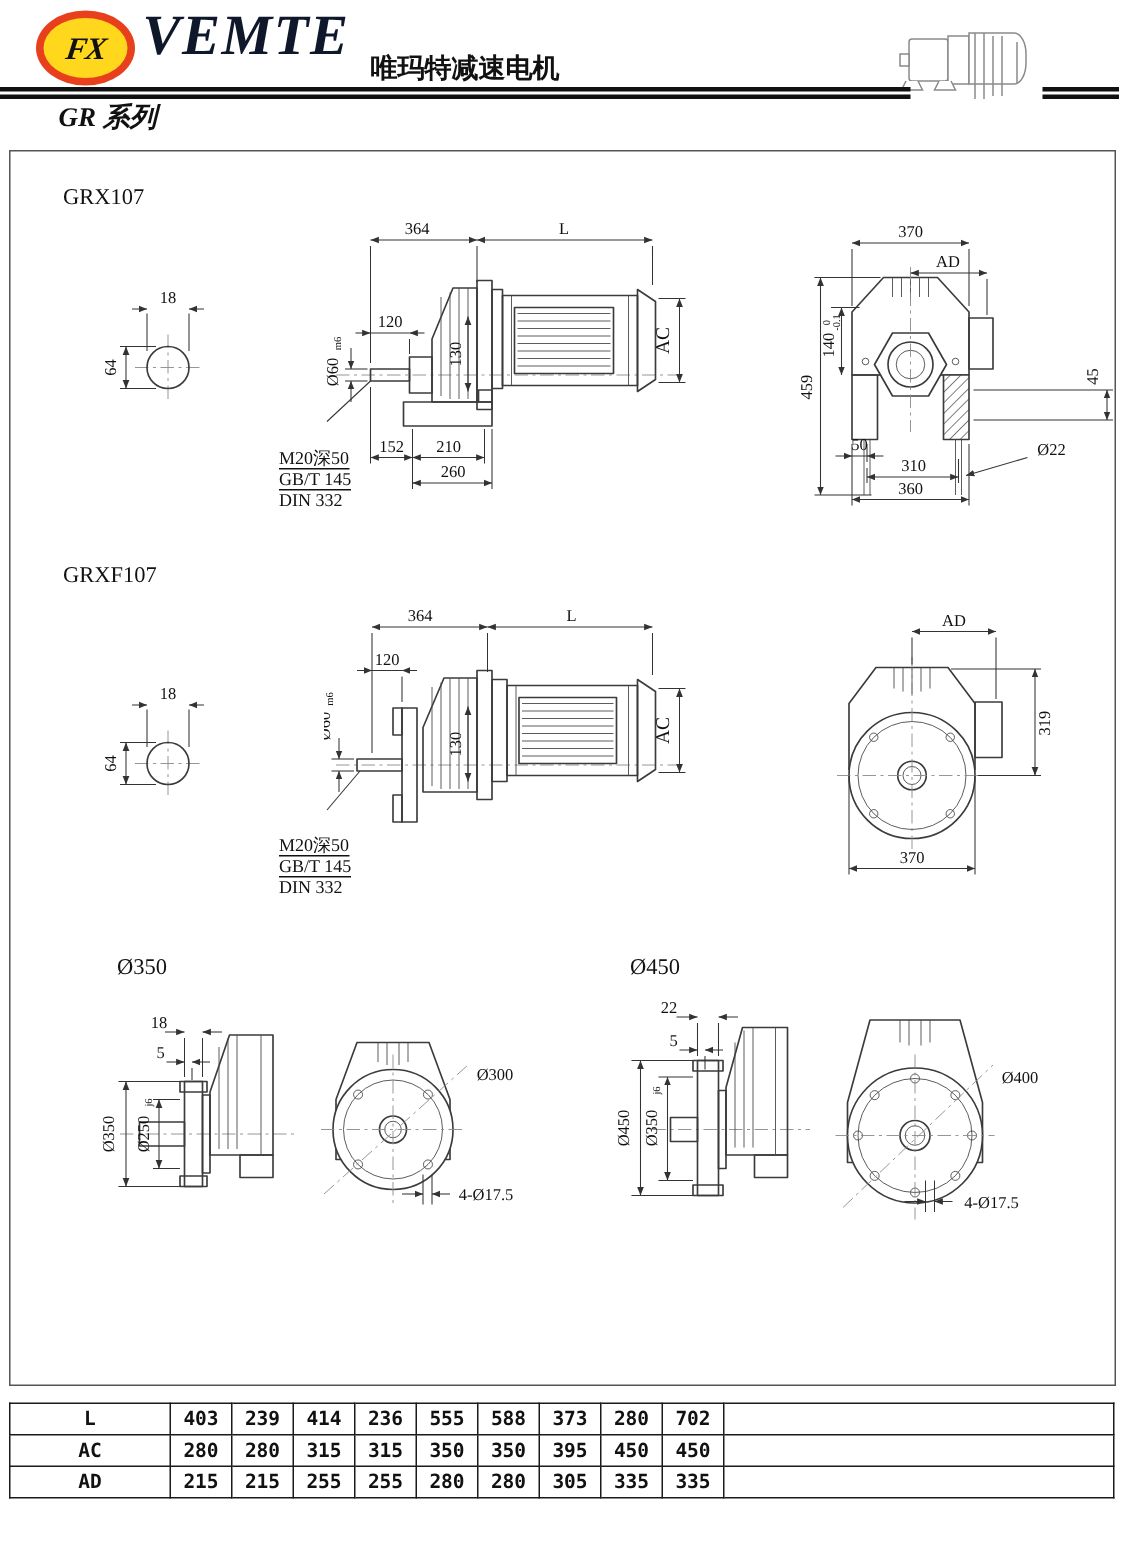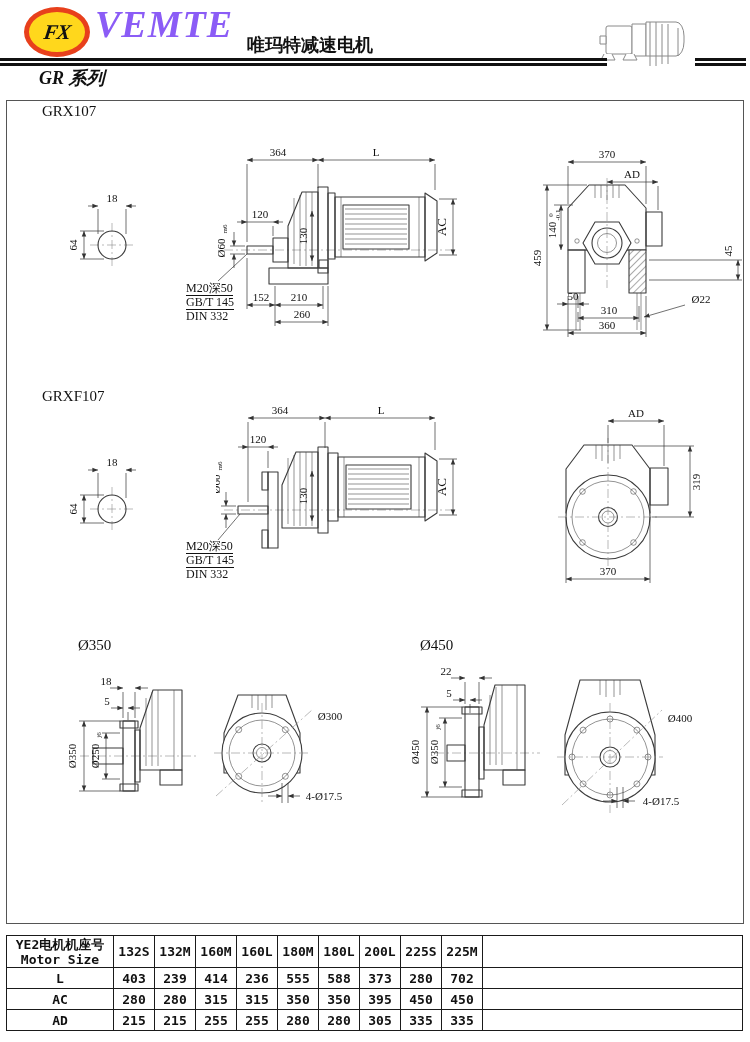--- a/index.html
+++ b/index.html
@@ -2,27 +2,27 @@
 <html><head>
 <meta charset="utf-8">
 <style>
   html,body{margin:0;padding:0;background:#fff;}
   body{width:750px;height:1042px;position:relative;font-family:"Liberation Serif",serif;overflow:hidden;}
   .abs{position:absolute;}
   
   .logo{left:24px;top:7px;width:56px;height:40px;border:5px solid #e8401c;border-radius:50%;
         background:#ffd71c;display:flex;align-items:center;justify-content:center;}
   .logo span{font:italic 800 21px "Liberation Serif",serif;color:#111;transform:skewX(-8deg);letter-spacing:-1px;}
-  .brand{left:95px;top:2px;font:italic 700 38px "Liberation Serif",serif;color:#8b5cf6;letter-spacing:1px;}
+  .brand{left:95px;top:2px;font:italic 700 38px "Liberation Serif",serif;color:#0f172a;letter-spacing:1px;}
   .brand-sub{left:215px;top:33px;font:700 18px "Liberation Sans",sans-serif;color:#111;padding-left:32px;}
   .rule{background:#111;height:3px;}
   .series{left:10px;top:66px;font:italic 700 18px "Liberation Serif",serif;color:#111;margin-left:29px;}
   .frame{left:6px;top:100px;width:736px;height:822px;border:1px solid #555;}
   .dwg-title{font:15px "Liberation Serif",serif;color:#111;}
-  .notes{font:12px "Liberation Serif",serif;color:#111;line-height:13px;text-align:left;}
+  .notes{font:12px "Liberation Serif",serif;color:#111;line-height:13px;text-align:left;margin-top:17px;}
   .notes .ul{border-bottom:1px solid #111;display:inline-block;}
   
   .outline{fill:none;stroke:#3b3b3b;stroke-width:1.1;stroke-linejoin:round;}
   .fillw{fill:#fff;stroke:#3b3b3b;stroke-width:1.1;stroke-linejoin:round;}
   .thin{fill:none;stroke:#4a4a4a;stroke-width:0.6;}
   .dim{fill:none;stroke:#333;stroke-width:0.7;}
   .a2{marker-start:url(#arr);marker-end:url(#arr);}
   .ae{marker-end:url(#arr);}
   .as{marker-start:url(#arr);}
   .cl{stroke:#8a8a8a;stroke-width:0.6;stroke-dasharray:9 3 2 3;fill:none;}
@@ -72,21 +72,21 @@
 
 <div class="abs rule" style="left:0;top:58px;width:607px"></div>
 <div class="abs rule" style="left:0;top:63px;width:607px"></div>
 <div class="abs rule" style="left:695px;top:58px;width:51px"></div>
 <div class="abs rule" style="left:695px;top:63px;width:51px"></div>
 
 <div class="abs series">GR 系列</div>
 
 <div class="abs frame"></div>
 
-<div class="abs dwg-title" style="left:42px;top:103px">GRX107</div>
+<div class="abs dwg-title" style="left:42px;top:124px">GRX107</div>
 
 <svg class="abs" style="left:60px;top:188px" width="105" height="85">
   <line class="cl" x1="30" y1="57" x2="74" y2="57"></line>
   <line class="cl" x1="52" y1="35" x2="52" y2="79"></line>
   <circle class="outline" cx="52" cy="57" r="14" fill="url(#hatch)"></circle>
   <line class="dim" x1="38" y1="21" x2="38" y2="46"></line>
   <line class="dim" x1="66" y1="21" x2="66" y2="46"></line>
   <line class="dim ae" x1="28" y1="18" x2="38" y2="18"></line>
   <line class="dim as" x1="66" y1="18" x2="76" y2="18"></line>
   <text class="dt" x="52" y="14">18</text>
@@ -212,21 +212,21 @@
   <line class="dim a2" x1="45" y1="180" x2="106" y2="180"></line>
   <text class="dt" x="76" y="176">310</text>
   <line class="dim" x1="113" y1="158" x2="113" y2="199"></line>
   <line class="dim a2" x1="35" y1="195" x2="113" y2="195"></line>
   <text class="dt" x="74" y="191">360</text>
 
   <line class="dim ae" x1="152" y1="167" x2="111" y2="179"></line>
   <text class="dt" x="168" y="165">Ø22</text>
 </svg>
 
-<div class="abs dwg-title" style="left:42px;top:388px">GRXF107</div>
+<div class="abs dwg-title" style="left:42px;top:376px">GRXF107</div>
 
 <svg class="abs" style="left:60px;top:452px" width="105" height="85">
   <line class="cl" x1="30" y1="57" x2="74" y2="57"></line>
   <line class="cl" x1="52" y1="35" x2="52" y2="79"></line>
   <circle class="outline" cx="52" cy="57" r="14" fill="url(#hatch)"></circle>
   <line class="dim" x1="38" y1="21" x2="38" y2="46"></line>
   <line class="dim" x1="66" y1="21" x2="66" y2="46"></line>
   <line class="dim ae" x1="28" y1="18" x2="38" y2="18"></line>
   <line class="dim as" x1="66" y1="18" x2="76" y2="18"></line>
   <text class="dt" x="52" y="14">18</text>
@@ -457,36 +457,20 @@
       <col style="width:41px">
     <col style="width:41px">
       <col style="width:41px">
       <col style="width:41px">
       <col style="width:41px">
     <col style="width:41px">
       <col style="width:41px">
       <col>
   </colgroup>
   <tbody>
-      <tr class="hd">
-    <td>
-      <div>YE2电机机座号</div>
-      <div>Motor Size</div>
-    </td>
-    <td>132S</td>
-    <td>132M</td>
-    <td>160M</td>
-    <td>160L</td>
-    <td>180M</td>
-    <td>180L</td>
-    <td>200L</td>
-    <td>225S</td>
-    <td>225M</td>
-    <td></td>
-  </tr>
   <tr class="rw">
     <td>L</td>
     <td>403</td>
     <td>239</td>
     <td>414</td>
     <td>236</td>
     <td>555</td>
     <td>588</td>
     <td>373</td>
     <td>280</td>

